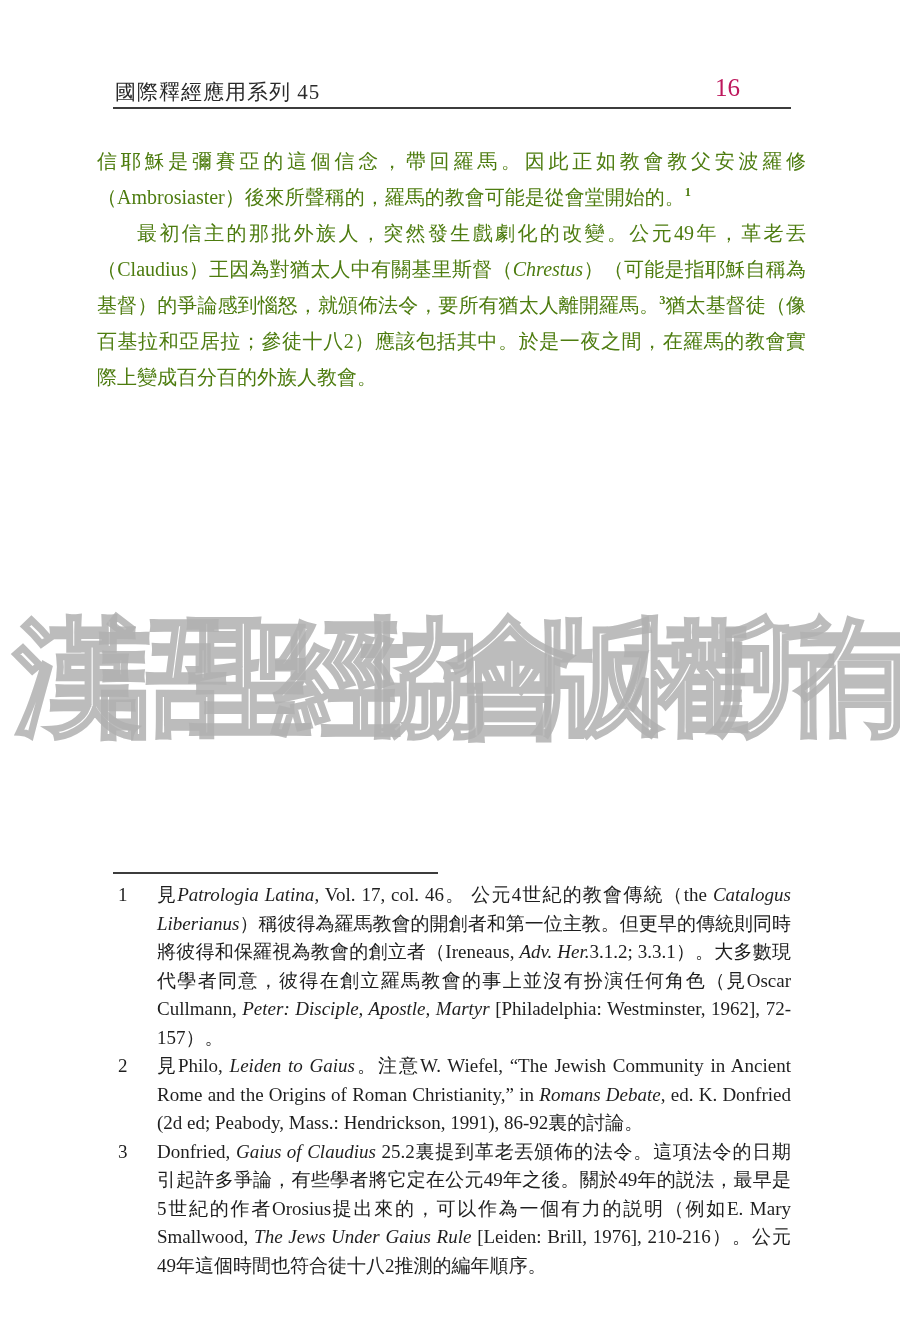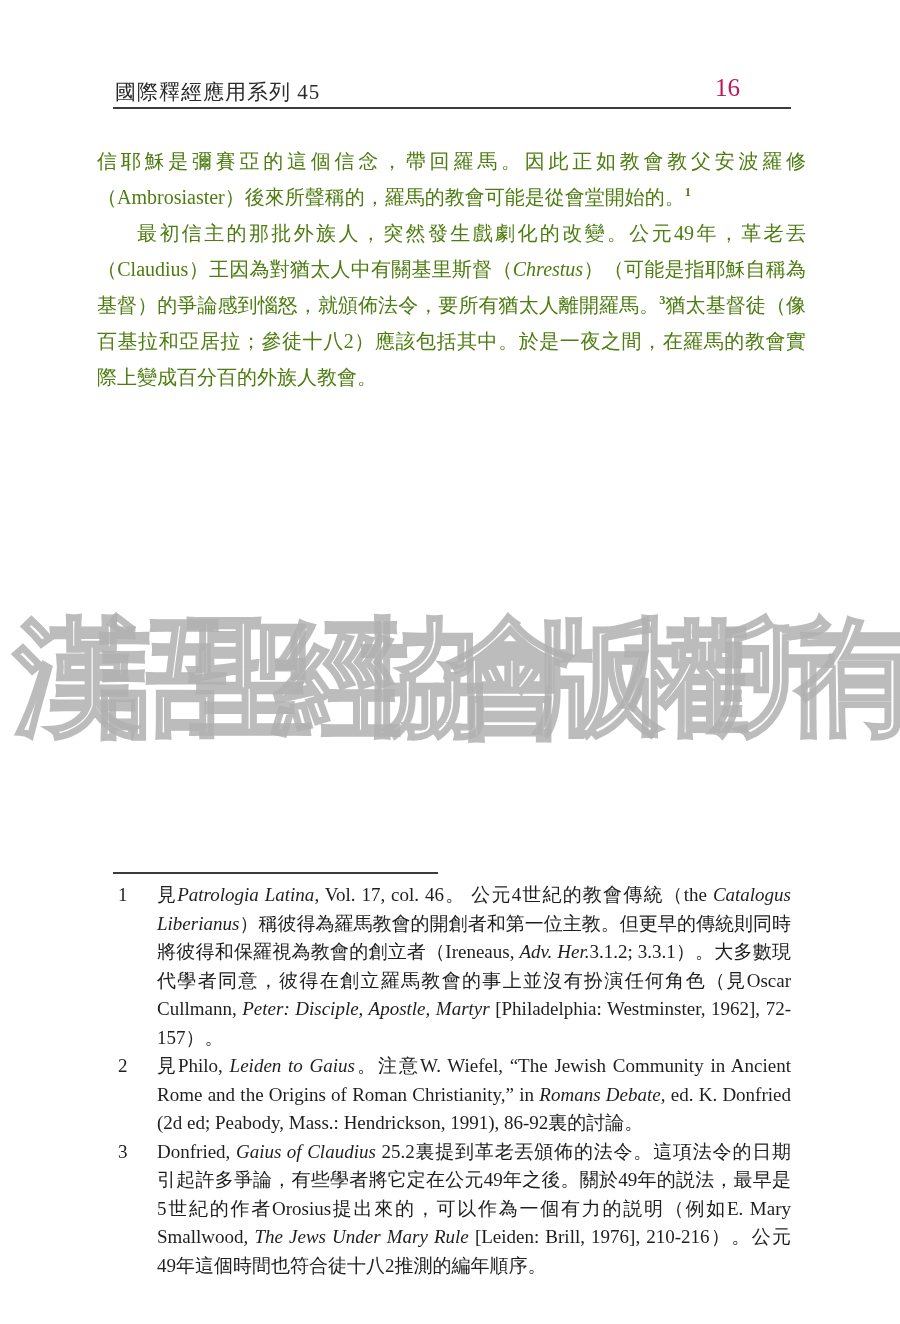--- a/index.html
+++ b/index.html
@@ -94,19 +94,19 @@
     <div class="footnote">
       <span class="fn-num">1</span>
       <span class="fn-text"><span>見</span><i>Patrologia Latina</i><span>, Vol. 17, col. 46。 公元4世紀的教會傳統（the </span><i>Catalogus Liberianus</i><span>）稱彼得為羅馬教會的開創者和第一位主教。但更早的傳統則同時將彼得和保羅視為教會的創立者（Ireneaus, </span><i>Adv. Her.</i><span>3.1.2; 3.3.1）。大多數現代學者同意，彼得在創立羅馬教會的事上並沒有扮演任何角色（見Oscar Cullmann, </span><i>Peter: Disciple, Apostle, Martyr</i><span> [Philadelphia: Westminster, 1962], 72-157）。</span></span>
     </div>
     <div class="footnote">
       <span class="fn-num">2</span>
       <span class="fn-text"><span>見Philo, </span><i>Leiden to Gaius</i><span>。注意W. Wiefel, “The Jewish Community in Ancient Rome and the Origins of Roman Christianity,” in </span><i>Romans Debate</i><span>, ed. K. Donfried (2d ed; Peabody, Mass.: Hendrickson, 1991), 86-92裏的討論。</span></span>
     </div>
     <div class="footnote">
       <span class="fn-num">3</span>
-      <span class="fn-text"><span>Donfried, </span><i>Gaius of Claudius</i><span> 25.2裏提到革老丟頒佈的法令。這項法令的日期引起許多爭論，有些學者將它定在公元49年之後。關於49年的説法，最早是5世紀的作者Orosius提出來的，可以作為一個有力的説明（例如E. Mary Smallwood, </span><i>The Jews Under Mary Rule</i><span> [Leiden: Brill, 1976], 210-216）。公元49年這個時間也符合徒十八2推測的編年順序。</span></span>
+      <span class="fn-text"><span>Donfried, </span><i>Gaius of Claudius</i><span> 25.2裏提到革老丟頒佈的法令。這項法令的日期引起許多爭論，有些學者將它定在公元49年之後。關於49年的説法，最早是5世紀的作者Orosius提出來的，可以作為一個有力的説明（例如E. Mary Smallwood, </span><i>The Jews Under Gaius Rule</i><span> [Leiden: Brill, 1976], 210-216）。公元49年這個時間也符合徒十八2推測的編年順序。</span></span>
     </div>
   </div>
 
   <div class="watermark">漢語聖經協會版權所有</div>
 
 </div>
 
 </body></html>

